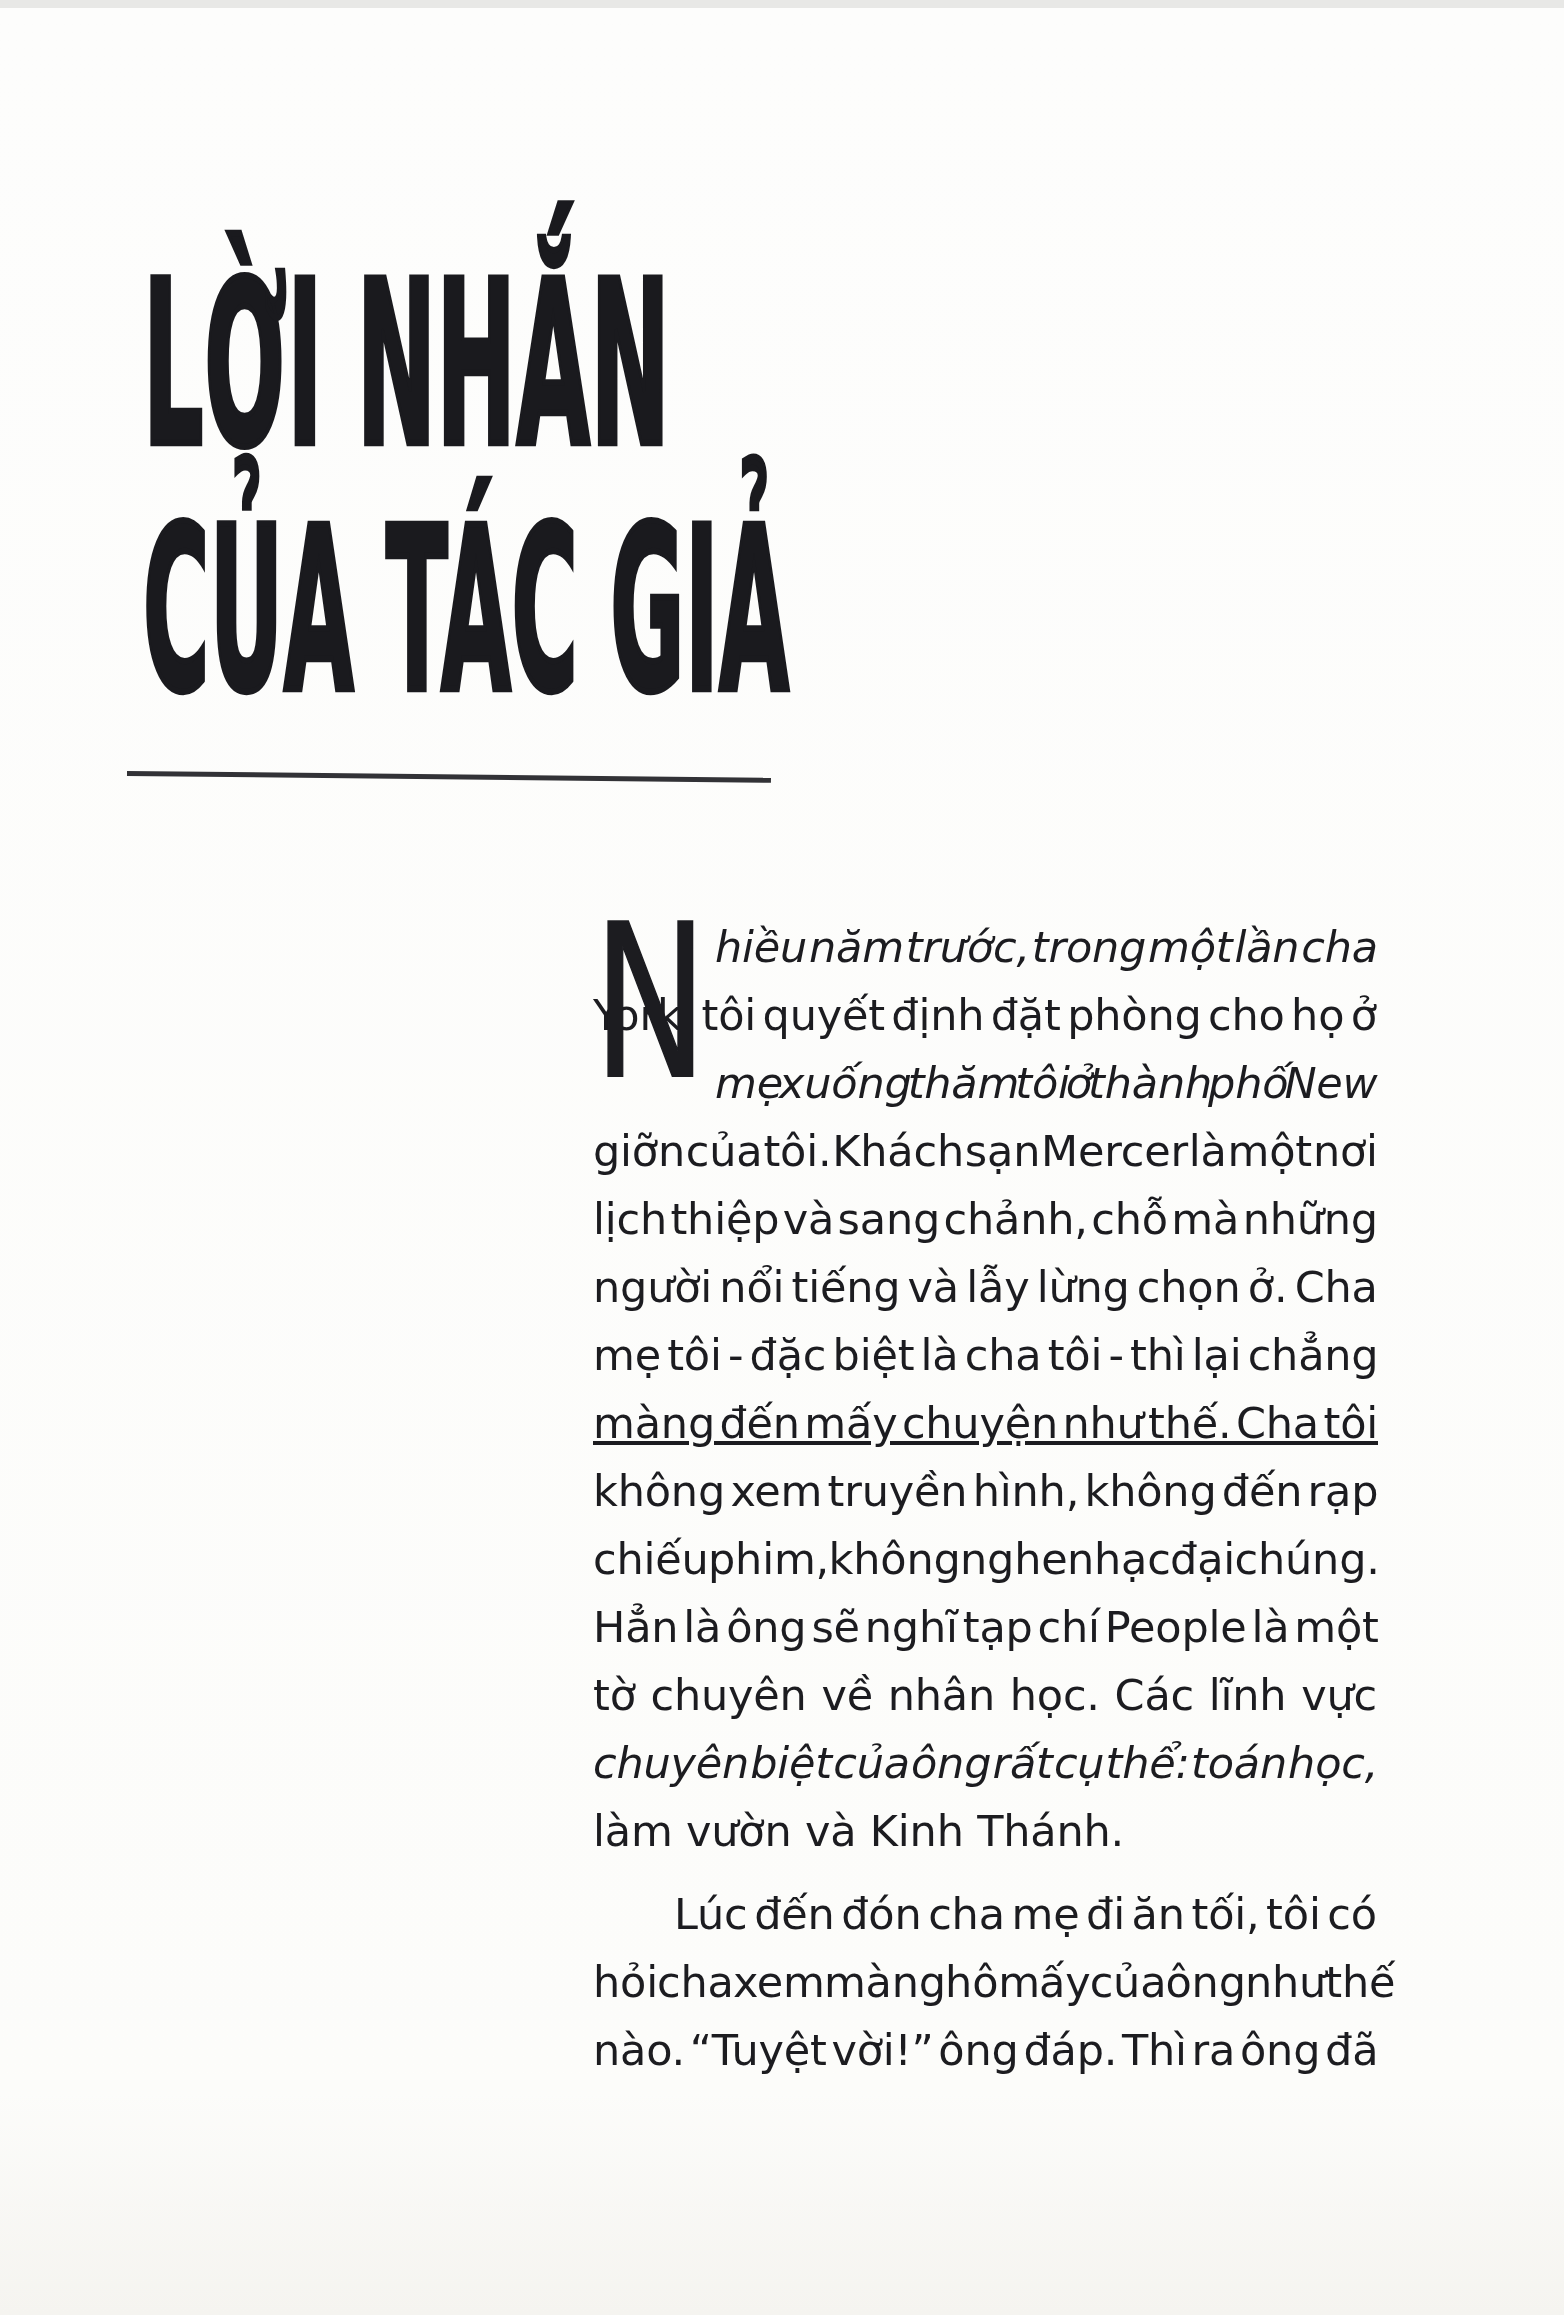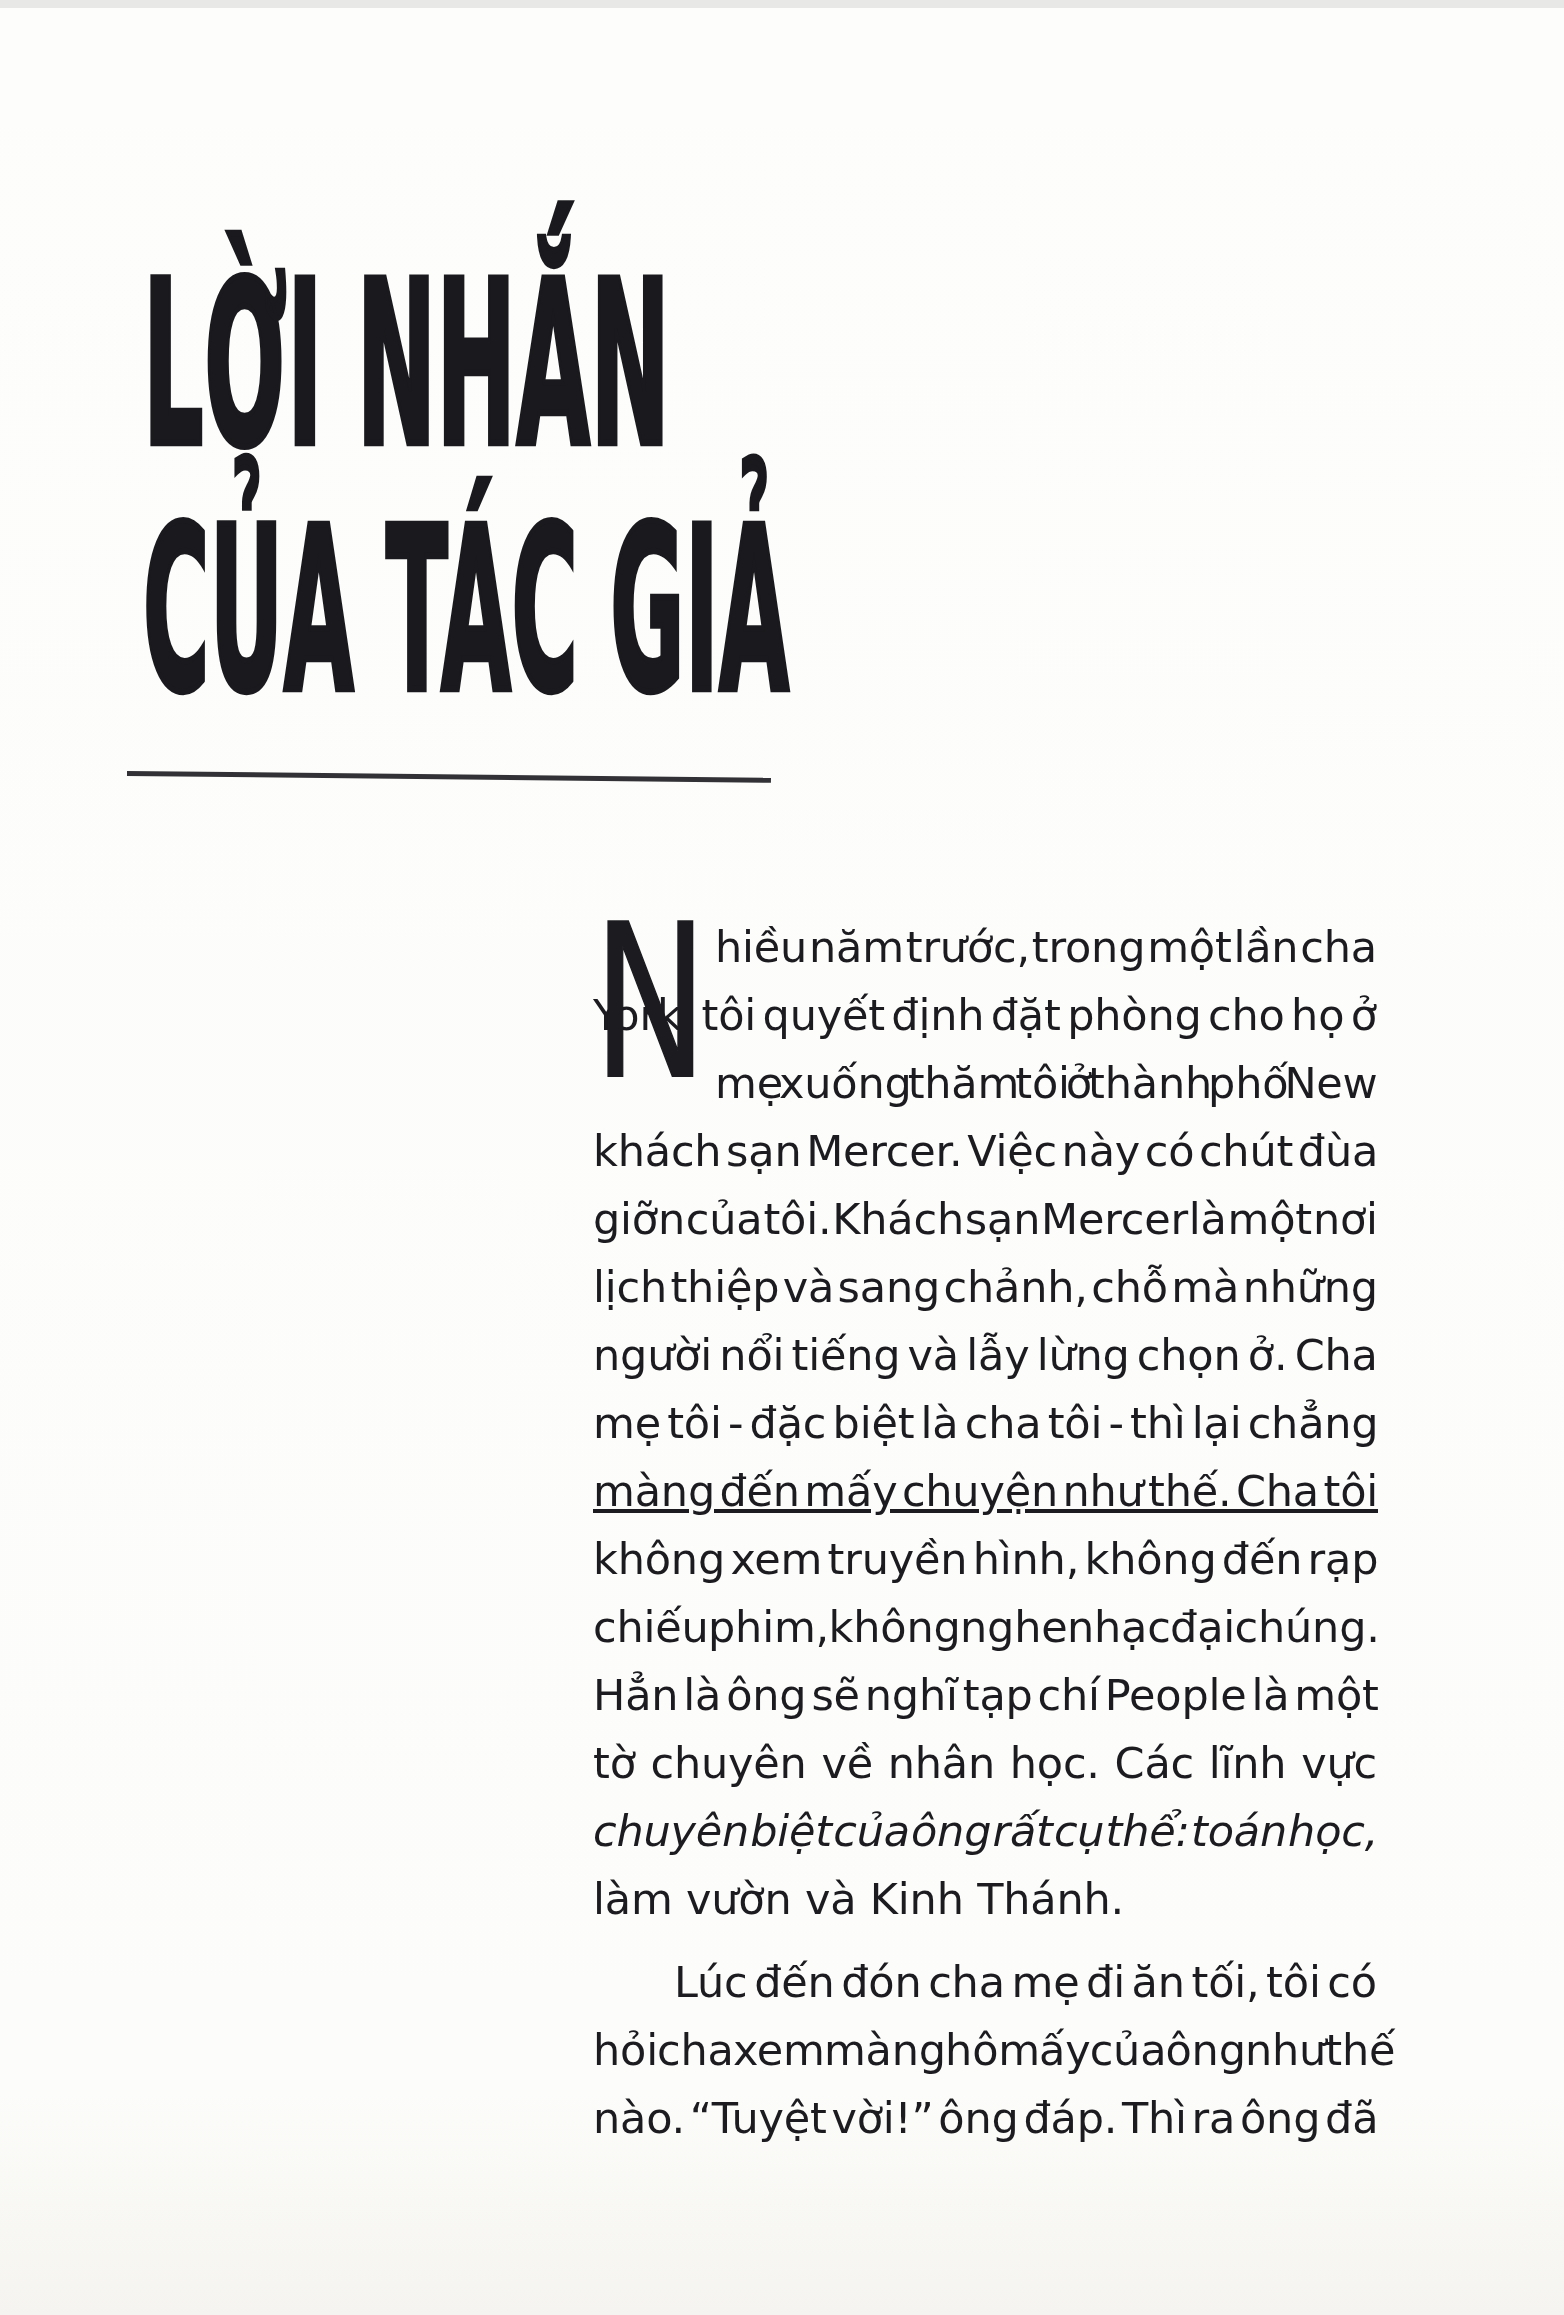--- a/index.html
+++ b/index.html
@@ -50,42 +50,41 @@
     position:absolute;
     left:0; top:-17px;
     font-size:213px;
     line-height:213px;
     font-weight:400;
     -webkit-text-stroke:1.8px #1c1c20;
     transform:scaleX(0.72);
     transform-origin:left top;
   }
   .line { white-space:nowrap; overflow:visible; }
-  .line.drop   { padding-left:122px; }
+  .line.drop   { padding-left:122px;font-style:italic; }
   .line.indent { padding-left:81px; margin-top:14.5px; }
 </style>
 </head>
 <body>
 
 <div class="page">
 
   <div>
     <div class="title-line l1">LỜI NHẮN</div>
     <div class="title-line l2">CỦA TÁC GIẢ</div>
   </div>
 
   <div class="title-rule"></div>
 
   <div class="text-column">
     <div class="drop-cap">N</div>
     <div>
         <div class="line drop" style="word-spacing: -11.6px;"><span>hiều năm trước, trong một lần cha</span></div>
         <div class="line" style="word-spacing: -7px;"><span>York, tôi quyết định đặt phòng cho họ ở</span></div>
         <div class="line drop" style="word-spacing: -17.4px;"><span>mẹ xuống thăm tôi ở thành phố New</span></div>
-        <div class="line" style="word-spacing: -8.8px;"><span>khách sạn Mercer. Việc này có chút đùa</span></div>
         <div class="line" style="word-spacing: -12.6px;"><span>giỡn của tôi. Khách sạn Mercer là một nơi</span></div>
         <div class="line" style="word-spacing: -10px; text-align: center;"><span>lịch thiệp và sang chảnh, chỗ mà những</span></div>
         <div class="line" style="word-spacing: -6.2px;"><span>người nổi tiếng và lẫy lừng chọn ở. Cha</span></div>
         <div class="line" style="word-spacing: -7.2px;"><span>mẹ tôi - đặc biệt là cha tôi - thì lại chẳng</span></div>
         <div class="line" style="word-spacing: -9px; text-decoration: underline;"><span>màng đến mấy chuyện như thế. Cha tôi</span></div>
         <div class="line" style="word-spacing: -8.1px;"><span>không xem truyền hình, không đến rạp</span></div>
         <div class="line" style="word-spacing: -14px;"><span>chiếu phim, không nghe nhạc đại chúng.</span></div>
         <div class="line" style="word-spacing: -8.5px;"><span>Hẳn là ông sẽ nghĩ tạp chí People là một</span></div>
         <div class="line" style="word-spacing: 1.3px;"><span>tờ chuyên về nhân học. Các lĩnh vực</span></div>
         <div class="line" style="word-spacing: -12.3px; font-style: italic;"><span>chuyên biệt của ông rất cụ thể: toán học,</span></div>

